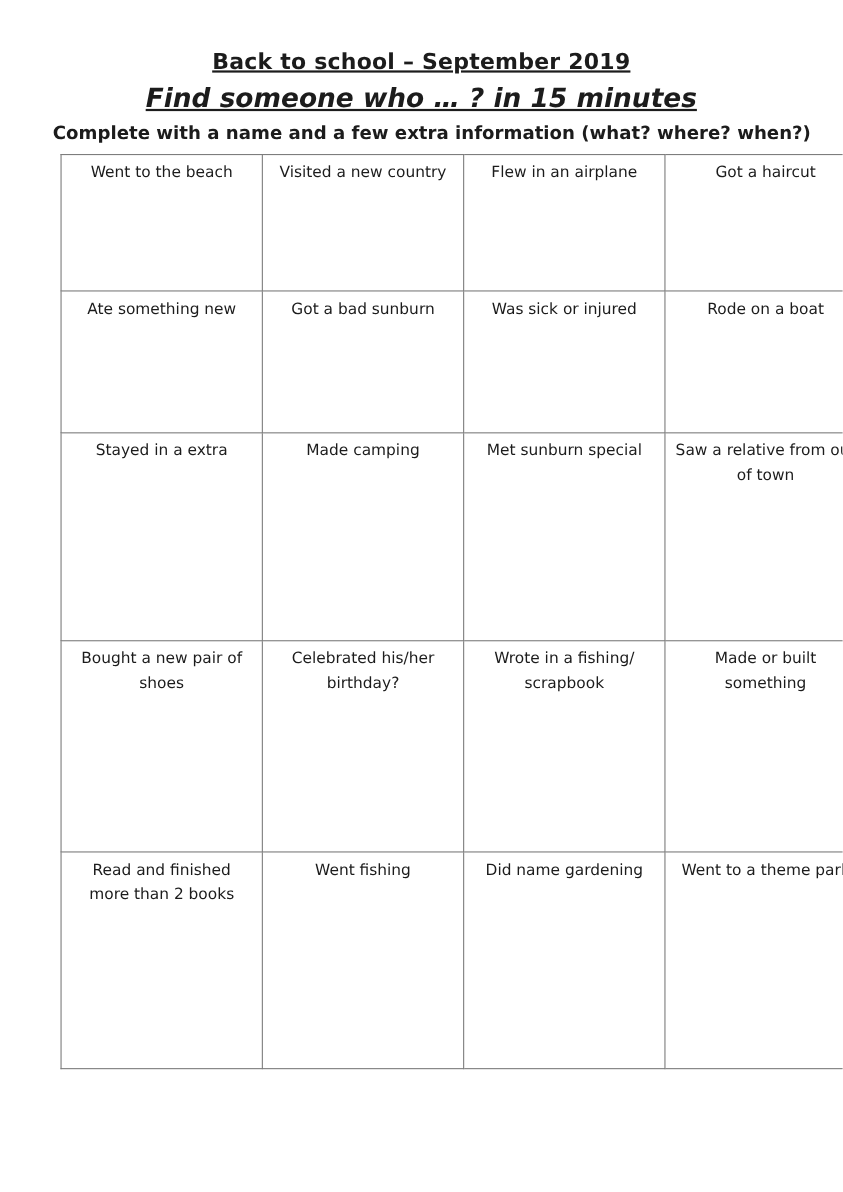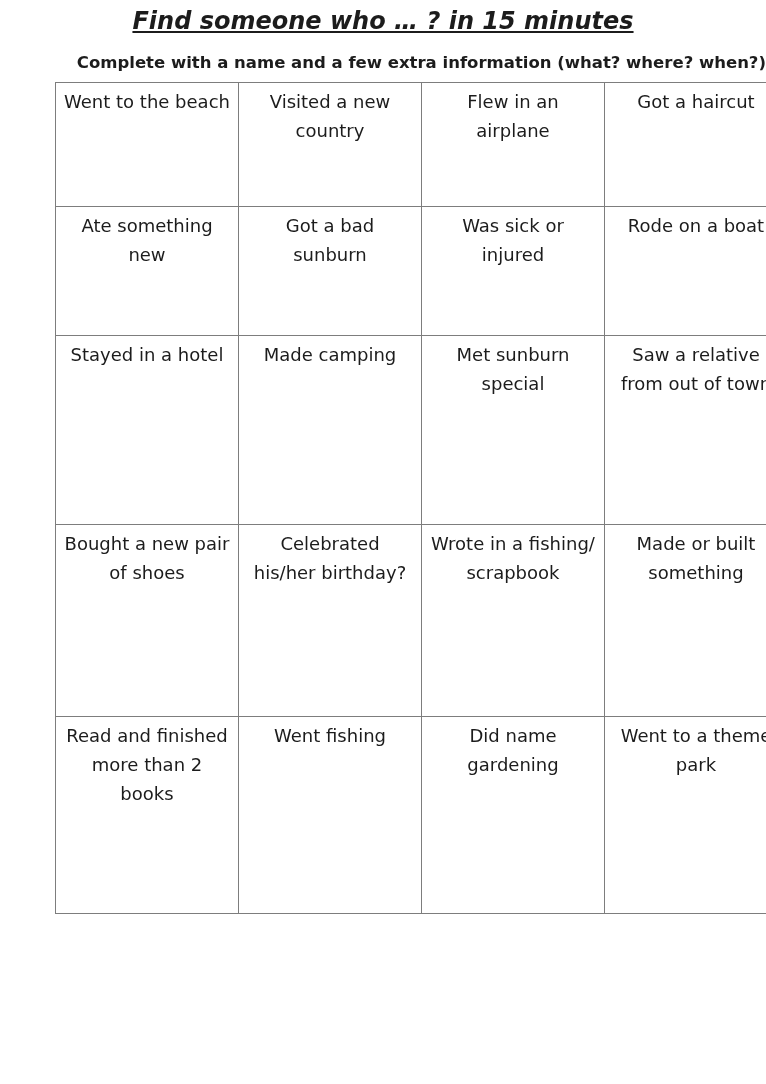--- a/index.html
+++ b/index.html
@@ -27,71 +27,73 @@
   }
   .subtitle{
     margin:7px 0 0 0;
     text-align:center;
     font-size:24px;
     font-weight:bold;
     font-style:italic;
     text-decoration:underline;
   }
   .instruction{
-    margin:18px 0 0 0;
-    text-align:right;
+    margin:8px 0 0 0;
+    text-align:left;
     font-size:16.5px;
     font-weight:bold;
+    padding-left:48px;
   }
   table.grid{
     border-collapse:collapse;
     table-layout:fixed;
     width:667px;
     margin:10px 0 0 55px;
   }
   table.grid td{
     border:1px solid var(--border-color);
     width:166px;
     vertical-align:top;
     text-align:center;
-    font-size:18px;
+    font-size:14px;
     line-height:1.6;
     padding:5px 8px 0 8px;
     color:var(--text-color);
   }
   tr.r0 td{height:118px;}
   tr.r1 td{height:123px;}
   tr.r2 td{height:183px;}
   tr.r3 td{height:186px;}
   tr.r4 td{height:191px;}
 </style>
 </head>
 <body>
 
 <div class="page">
 
+  <h1 class="title">Back to school – September 2019</h1>
   <h2 class="subtitle">Find someone who … ? in 15 minutes</h2>
   <div class="instruction">Complete with a name and a few extra information (what? where? when?)</div>
 
   <table class="grid">
     <tbody>
       <tr class="r0">
         <td>Went to the beach</td>
         <td>Visited a new country</td>
         <td>Flew in an airplane</td>
         <td>Got a haircut</td>
       </tr>
       <tr class="r1">
         <td>Ate something new</td>
         <td>Got a bad sunburn</td>
         <td>Was sick or injured</td>
         <td>Rode on a boat</td>
       </tr>
       <tr class="r2">
-        <td>Stayed in a hotel</td>
+        <td>Stayed in a extra</td>
         <td>Made camping</td>
         <td>Met sunburn special</td>
         <td>Saw a relative from out of town</td>
       </tr>
       <tr class="r3">
         <td>Bought a new pair of shoes</td>
         <td>Celebrated his/her birthday?</td>
         <td>Wrote in a fishing/ scrapbook</td>
         <td>Made or built something</td>
       </tr>

